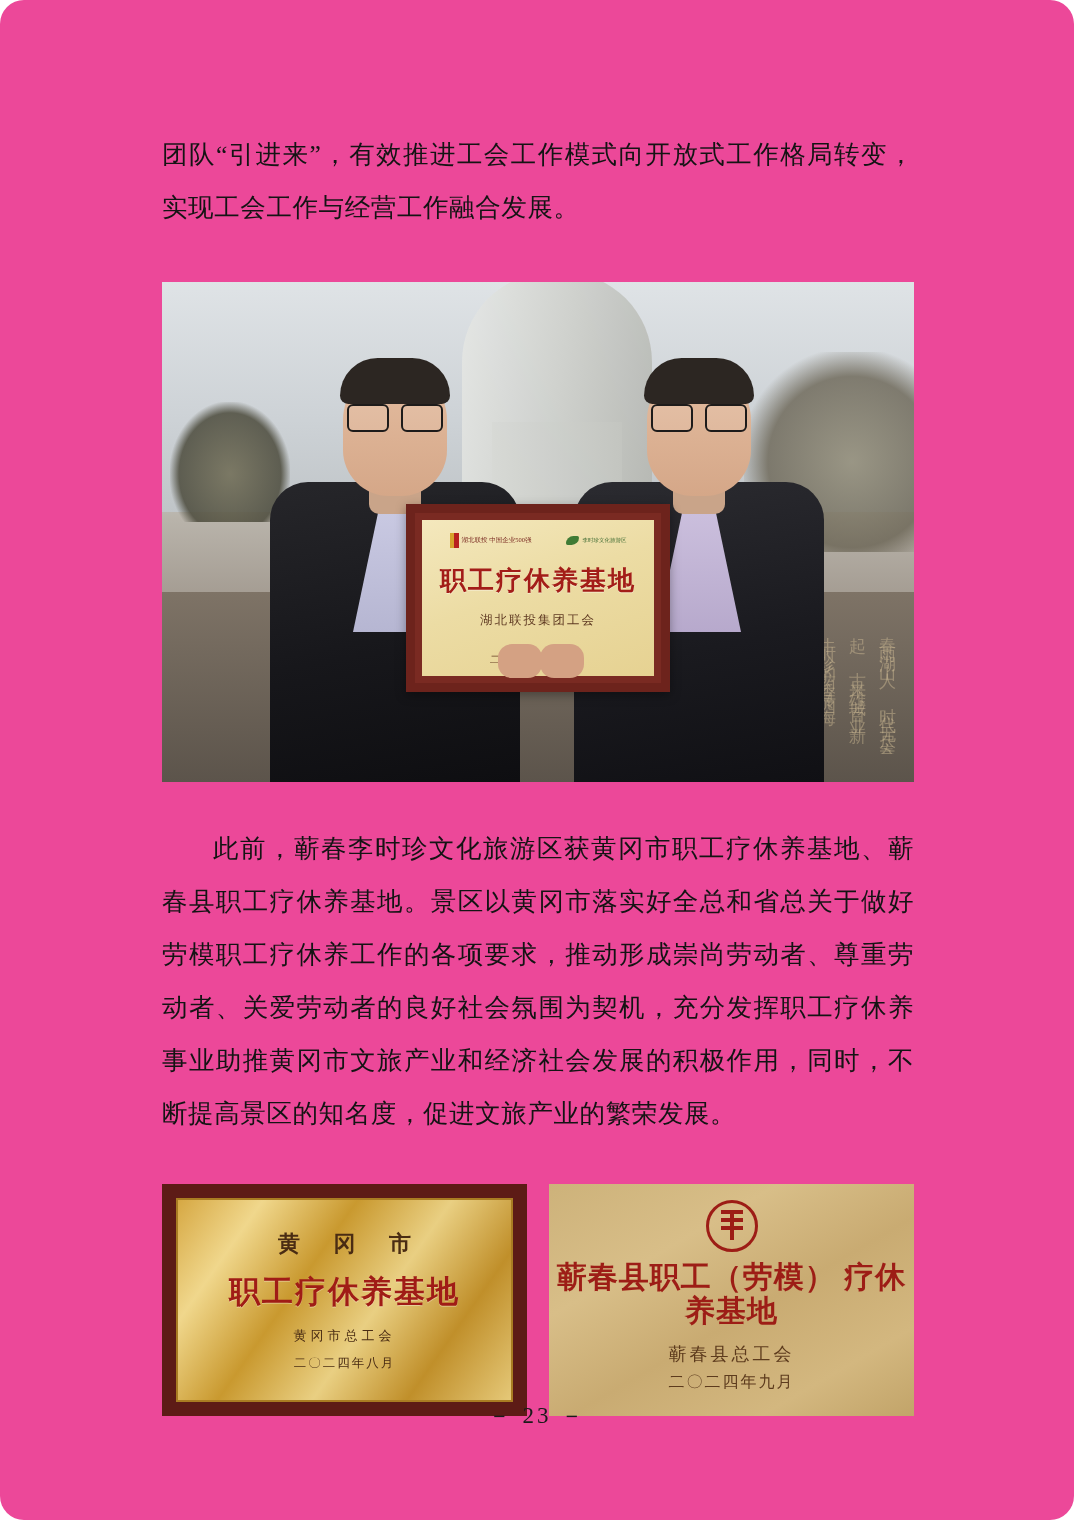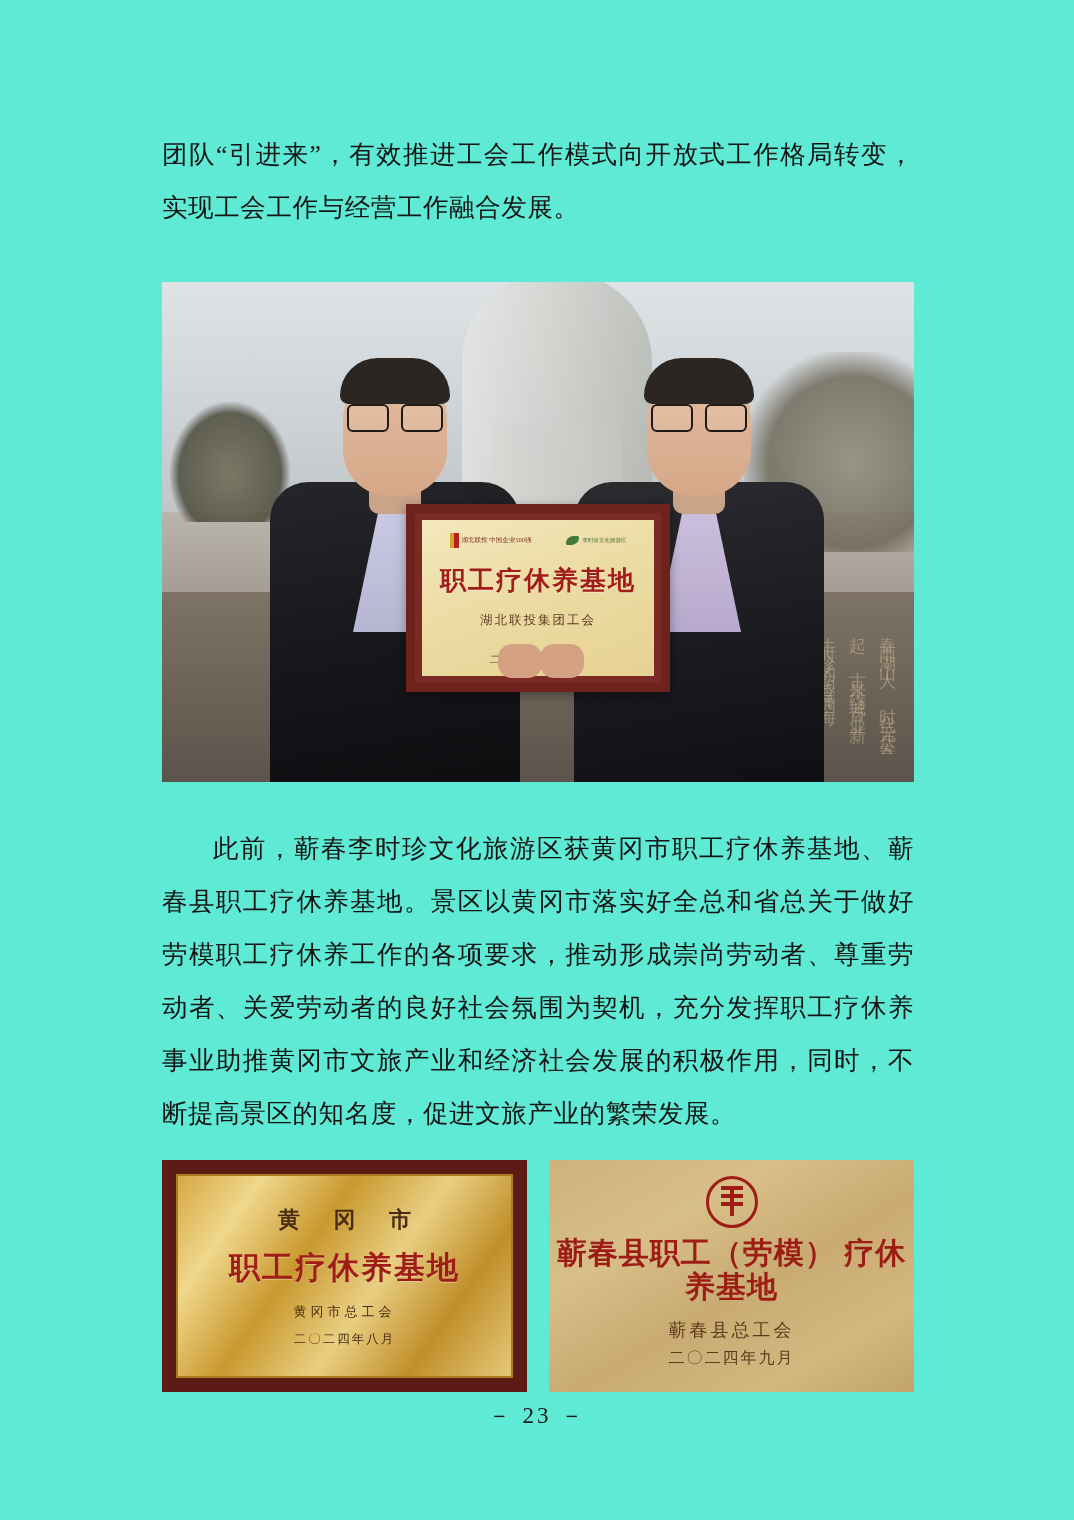--- a/index.html
+++ b/index.html
@@ -11,21 +11,22 @@
     width: 1074px;
     height: 1520px;
     position: relative;
     font-family: "Liberation Serif", serif;
     color: #141414;
     overflow: hidden;
   }
   .page {
     position: absolute;
     inset: 0;
-    background: #5eead4;
+    background: #ec4899;
+    border-radius: 24px;
   }
   .content {
     position: absolute;
     left: 162px;
     top: 128px;
     width: 752px;
   }
   .para {
     font-size: 25.5px;
     line-height: 53px;
@@ -228,21 +229,21 @@
   .hand-l { left: 336px; }
   .hand-r { right: 330px; }
 
   
   .para-block-2 { margin-top: 40px; }
 
   
   .photo-row {
     display: flex;
     gap: 22px;
-    margin-top: 20px;
+    margin-top: 44px;
     align-items: center;
   }
   .photo-cell {
     width: 365px;
     height: 232px;
     overflow: hidden;
     position: relative;
   }
   
   .plate-red {

